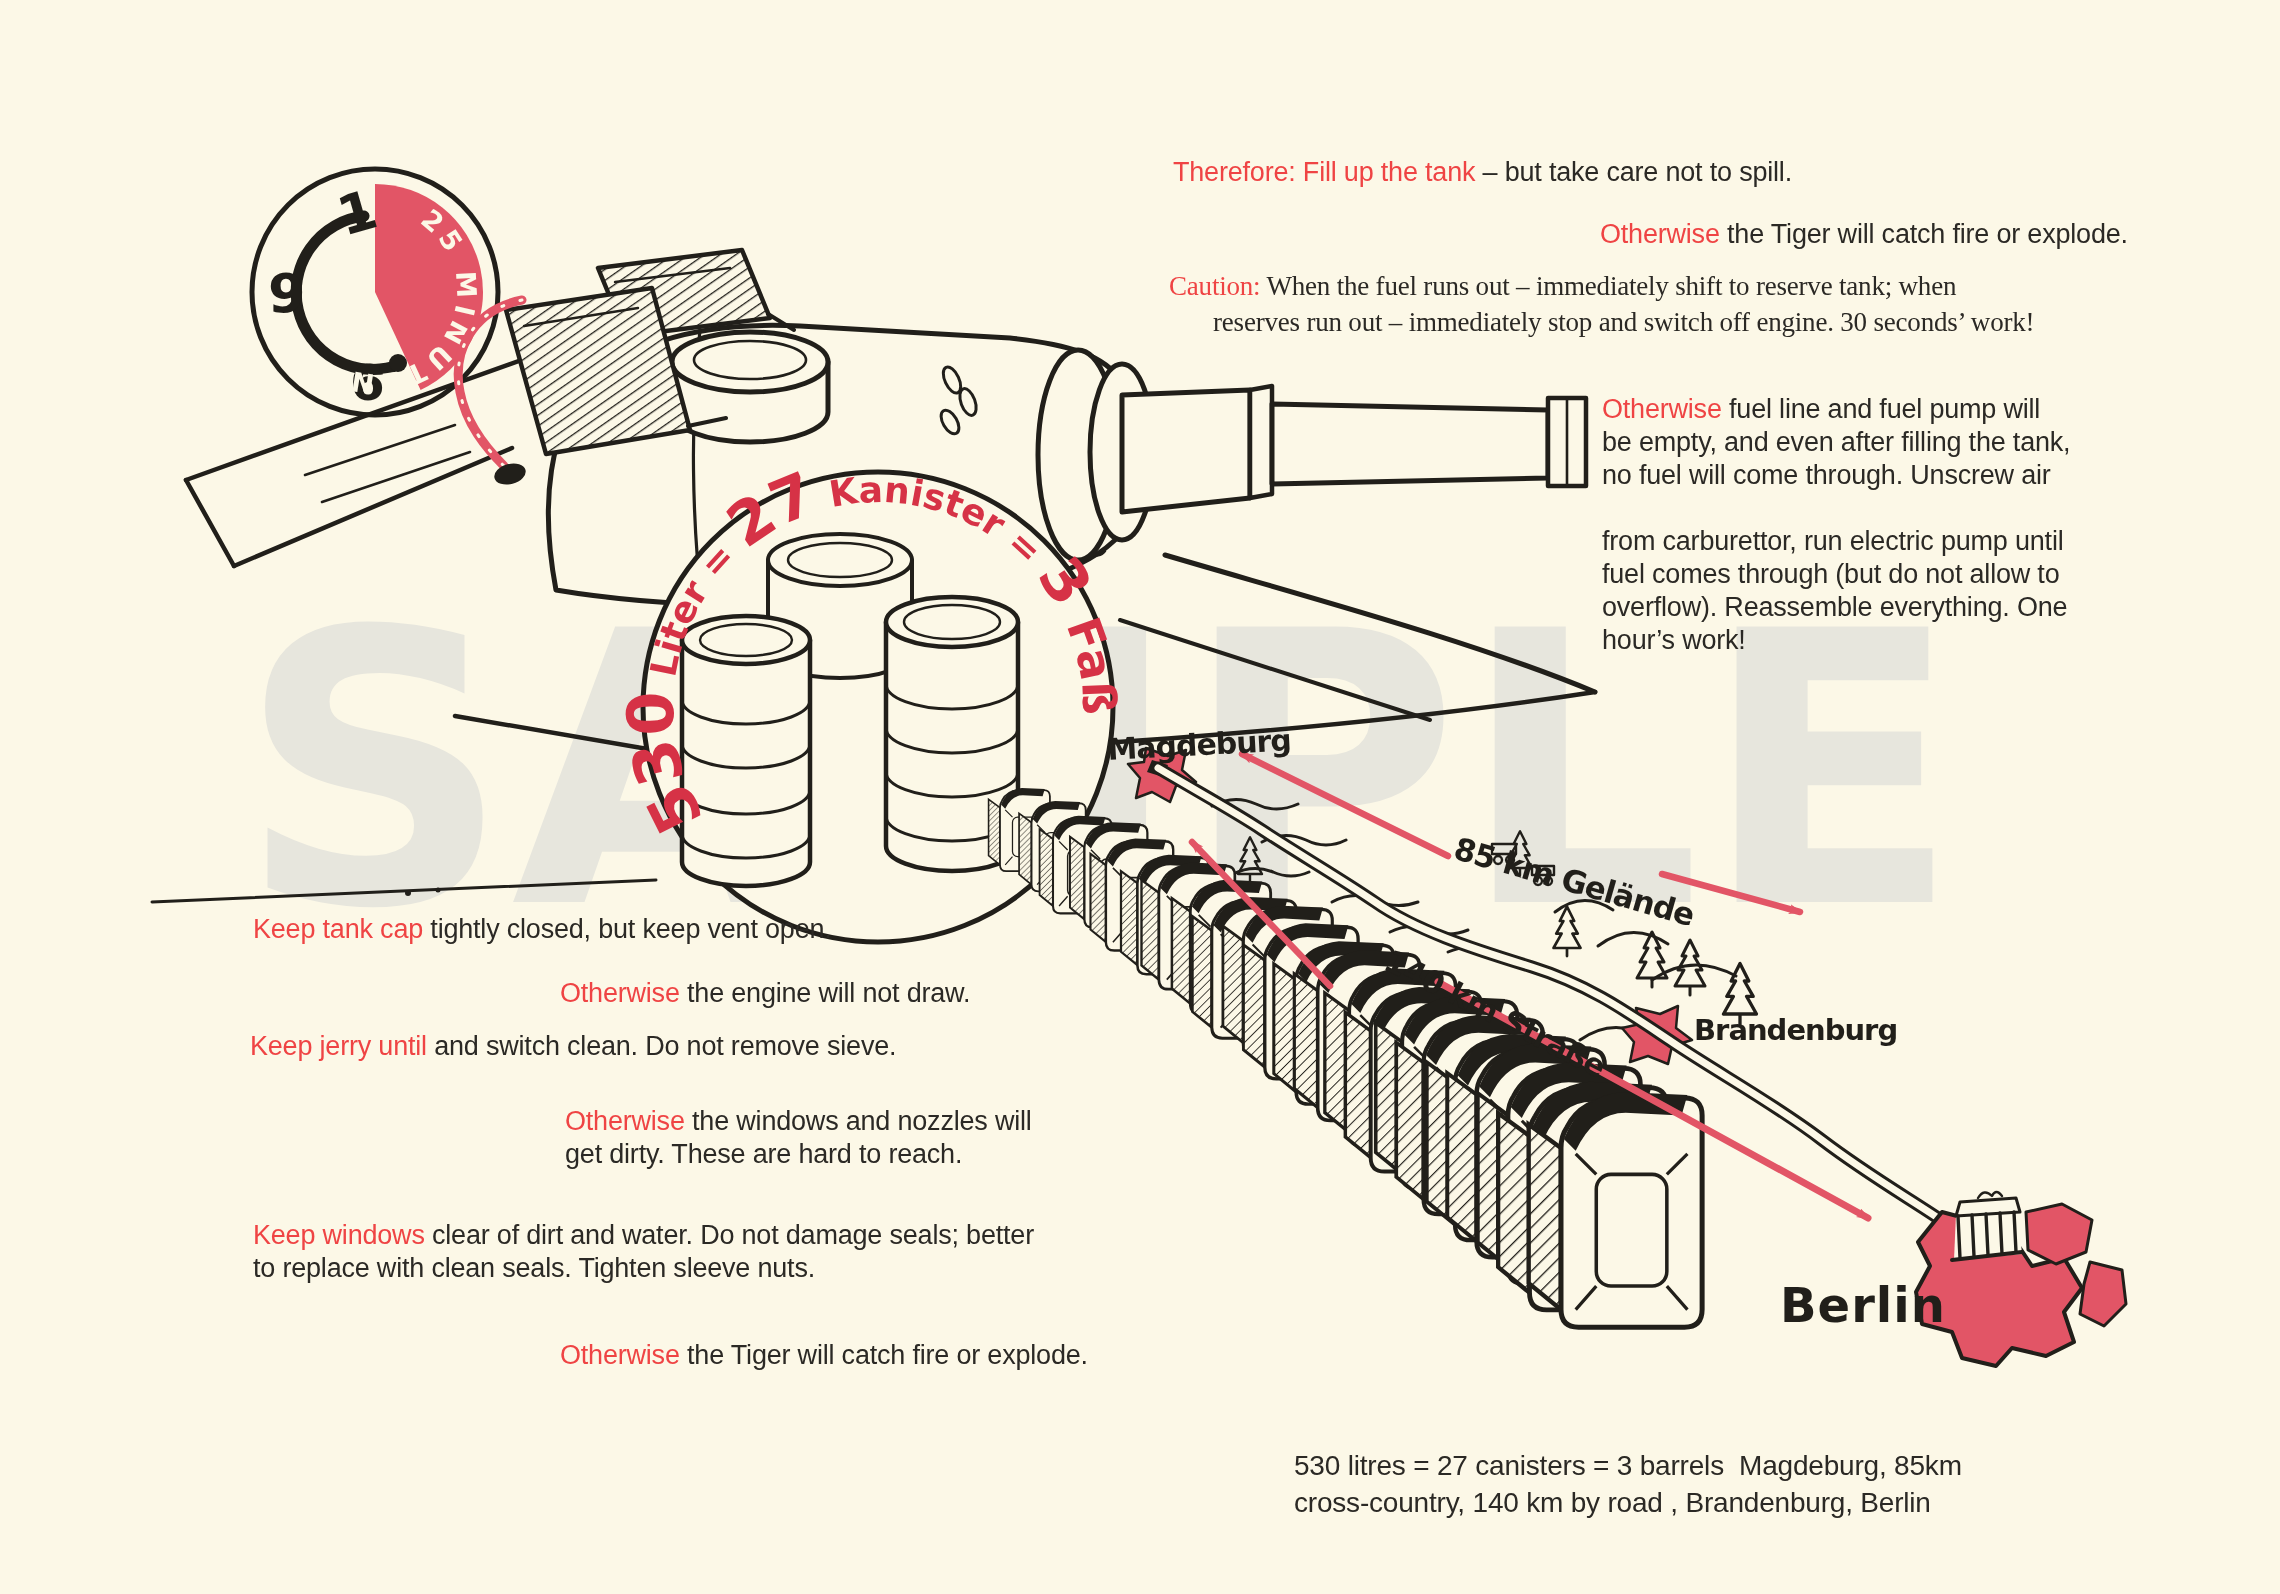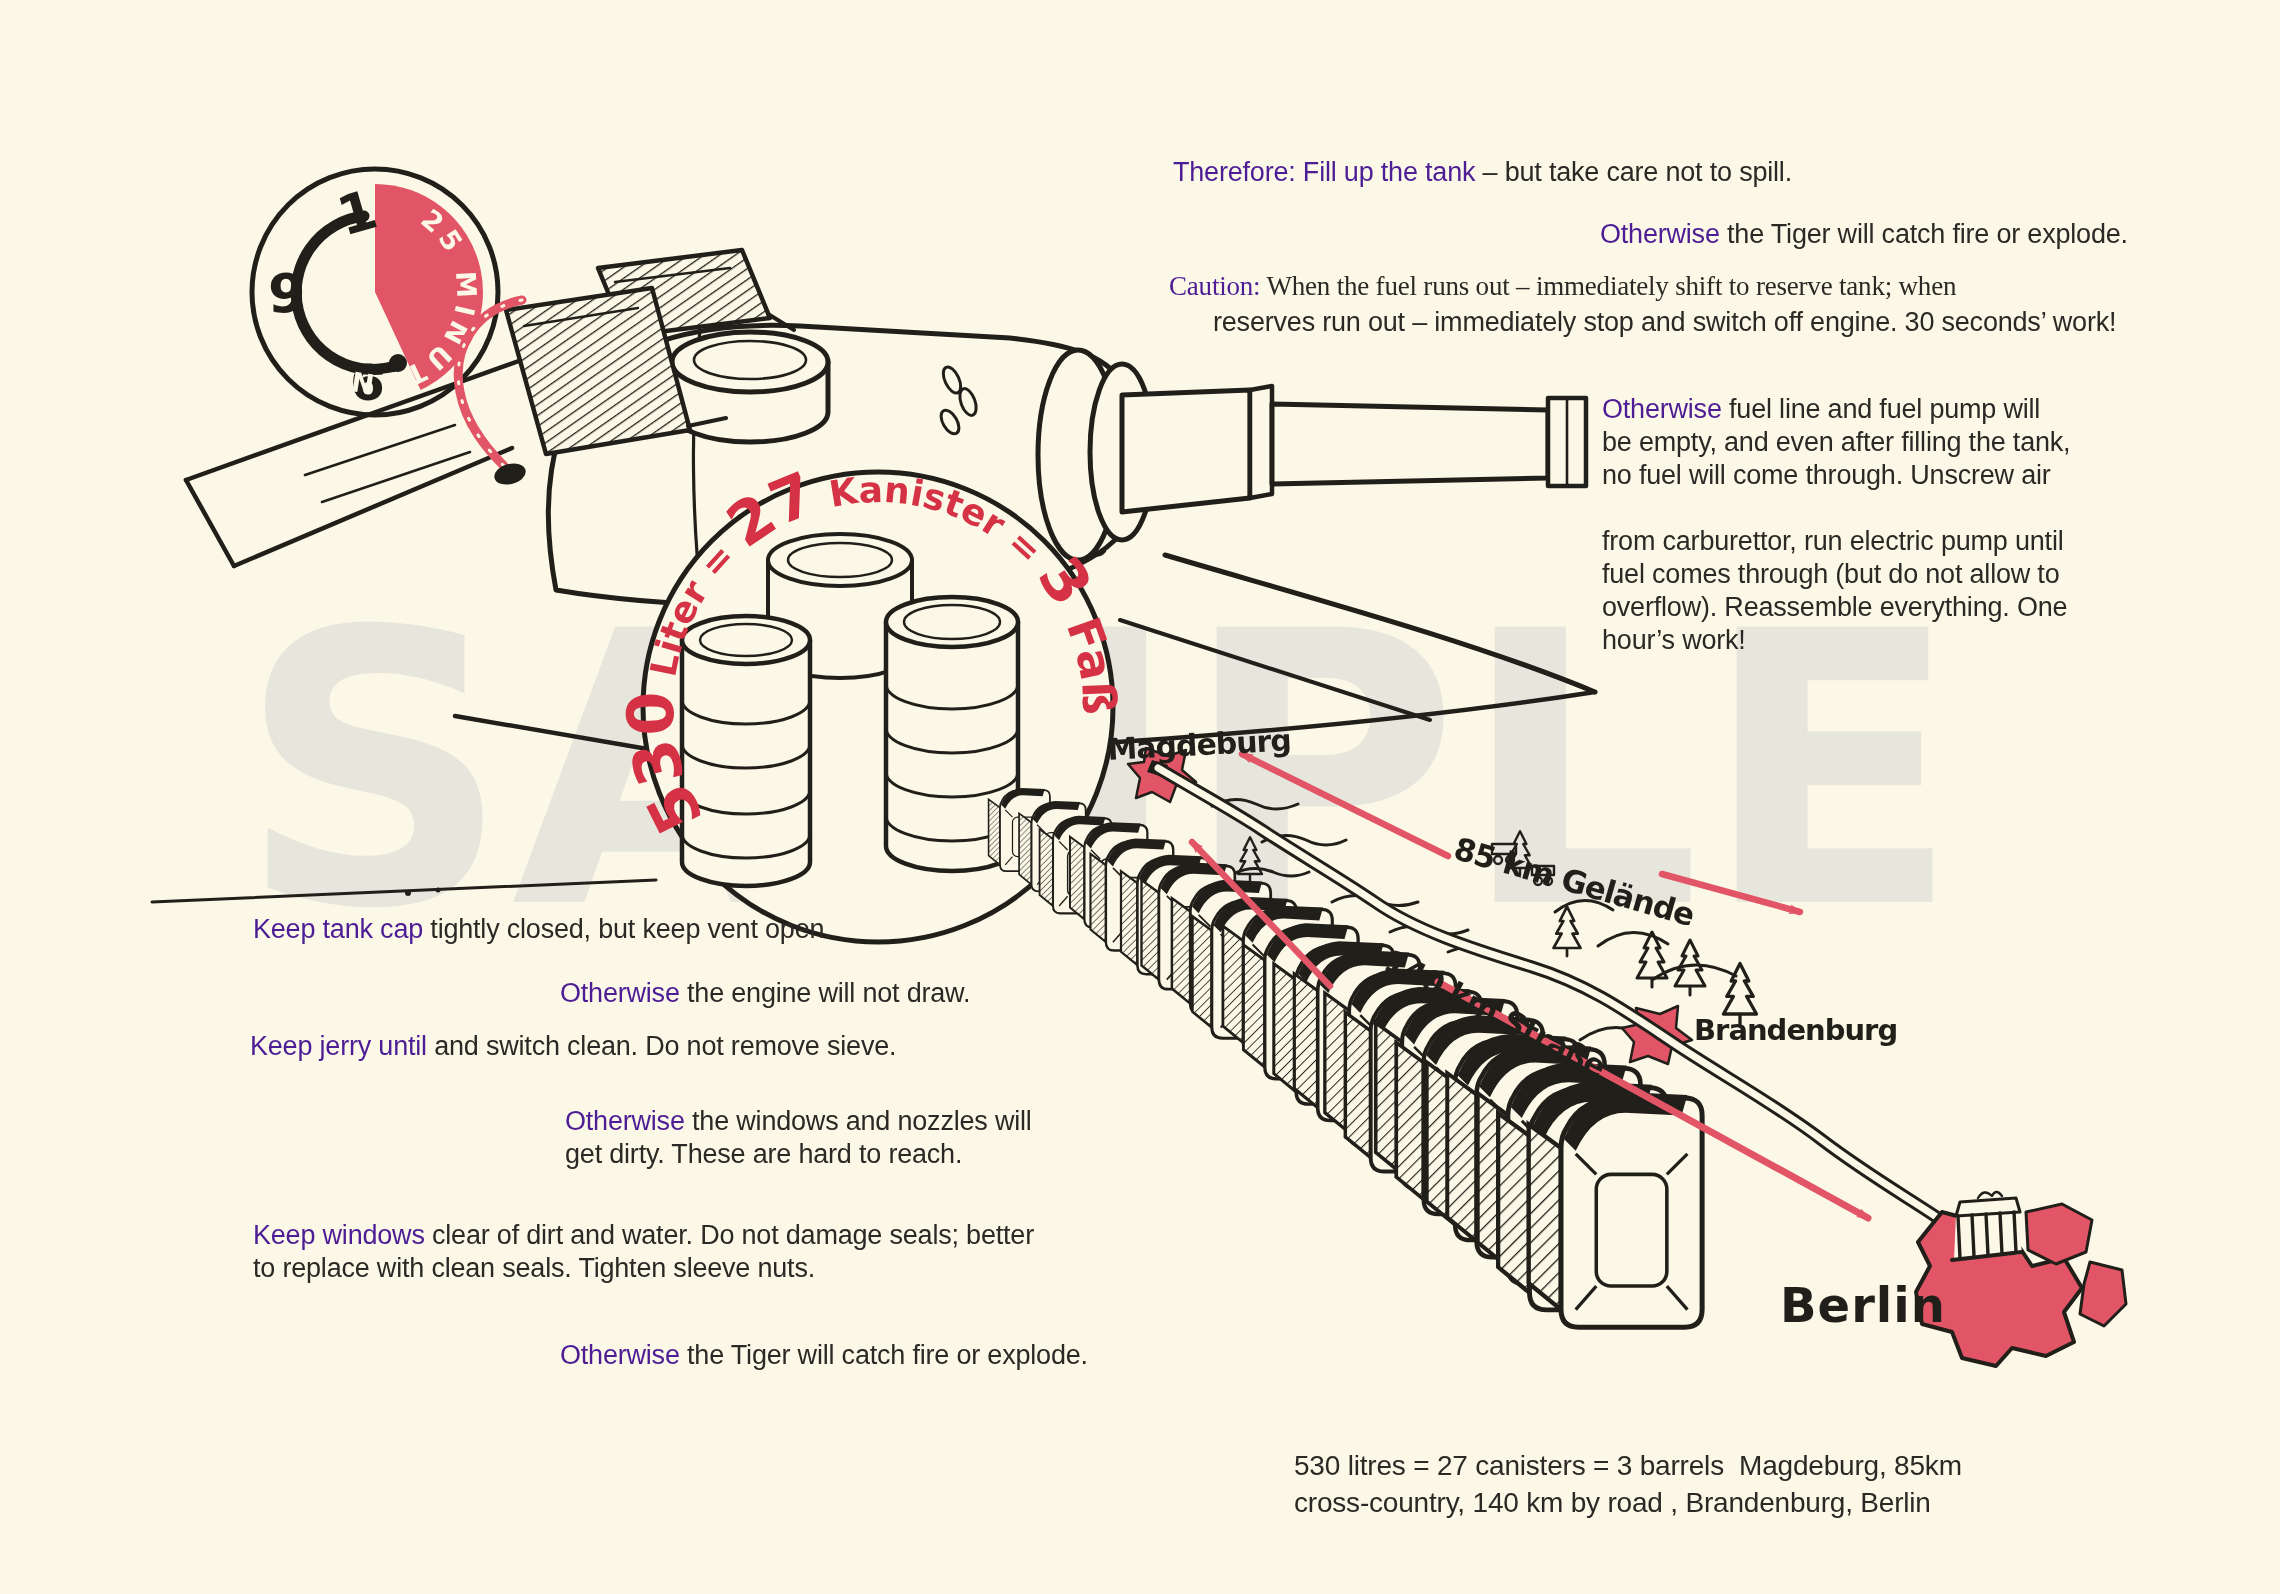--- a/index.html
+++ b/index.html
@@ -4,21 +4,21 @@
 <style>
   html,body{margin:0;padding:0;background:#FCF8E7;}
   #stage{position:relative;width:2280px;height:1594px;background:#FCF8E7;overflow:hidden;
          font-family:"Liberation Sans",sans-serif;color:#2B2925;}
   #watermark{position:absolute;left:238px;top:582px;font-family:"DejaVu Sans",sans-serif;
              font-weight:bold;font-size:378px;line-height:1;letter-spacing:1px;color:#E7E6DD;
              white-space:pre;z-index:0;}
   #art{position:absolute;left:0;top:0;z-index:1;}
   .txt{position:absolute;z-index:2;font-size:27px;line-height:33px;white-space:pre;
        color:#2B2925;letter-spacing:-0.2px;}
-  .txt .red{color:#4c1d95;}
+  .txt .red{color:#ef4444;}
   .cap{font-size:28px;}
   svg text{font-family:"DejaVu Sans",sans-serif;}
 </style>
 </head>
 <body>
 
 <div id="stage">
 
   <div id="watermark">SAMPLE</div>
 
@@ -244,21 +244,21 @@
       <text x="1694" y="1040" font-size="29">Brandenburg</text>
       <text x="1780" y="1322" font-size="48" letter-spacing="1">Berlin</text>
     </g>
   </svg>
 
   <div class="txt" style="left:1173px;top:156px;"><span class="red">Therefore: Fill up the tank</span><span> – but take care not to spill.</span></div>
 
   <div class="txt" style="left:1600px;top:218px;"><span class="red">Otherwise</span><span> the Tiger will catch fire or explode.</span></div>
 
   <div class="txt" style="left:1169px;top:270px;font-family:Liberation Serif, serif;"><span class="red">Caution:</span><span> When the fuel runs out – immediately shift to reserve tank; when</span></div>
-  <div class="txt" style="left:1213px;top:306px;"><span>reserves run out – immediately stop and switch off engine. 30 seconds’ work!</span></div>
+  <div class="txt" style="left:1213px;top:306px;font-family:Liberation Serif, serif;"><span>reserves run out – immediately stop and switch off engine. 30 seconds’ work!</span></div>
 
   <div class="txt" style="left:1602px;top:393px;"><span class="red">Otherwise</span><span> fuel line and fuel pump will</span></div>
   <div class="txt" style="left:1602px;top:459px;"><span>no fuel will come through. Unscrew air</span></div>
   <div class="txt" style="left:1602px;top:426px;"><span>be empty, and even after filling the tank,</span></div>
   <div class="txt" style="left:1602px;top:525px;"><span>from carburettor, run electric pump until</span></div>
   <div class="txt" style="left:1602px;top:558px;"><span>fuel comes through (but do not allow to</span></div>
   <div class="txt" style="left:1602px;top:591px;text-align:center;"><span>overflow). Reassemble everything. One</span></div>
   <div class="txt" style="left:1602px;top:624px;"><span>hour’s work!</span></div>
 
   <div class="txt" style="left:253px;top:913px;"><span class="red">Keep tank cap</span><span> tightly closed, but keep vent open.</span></div>

